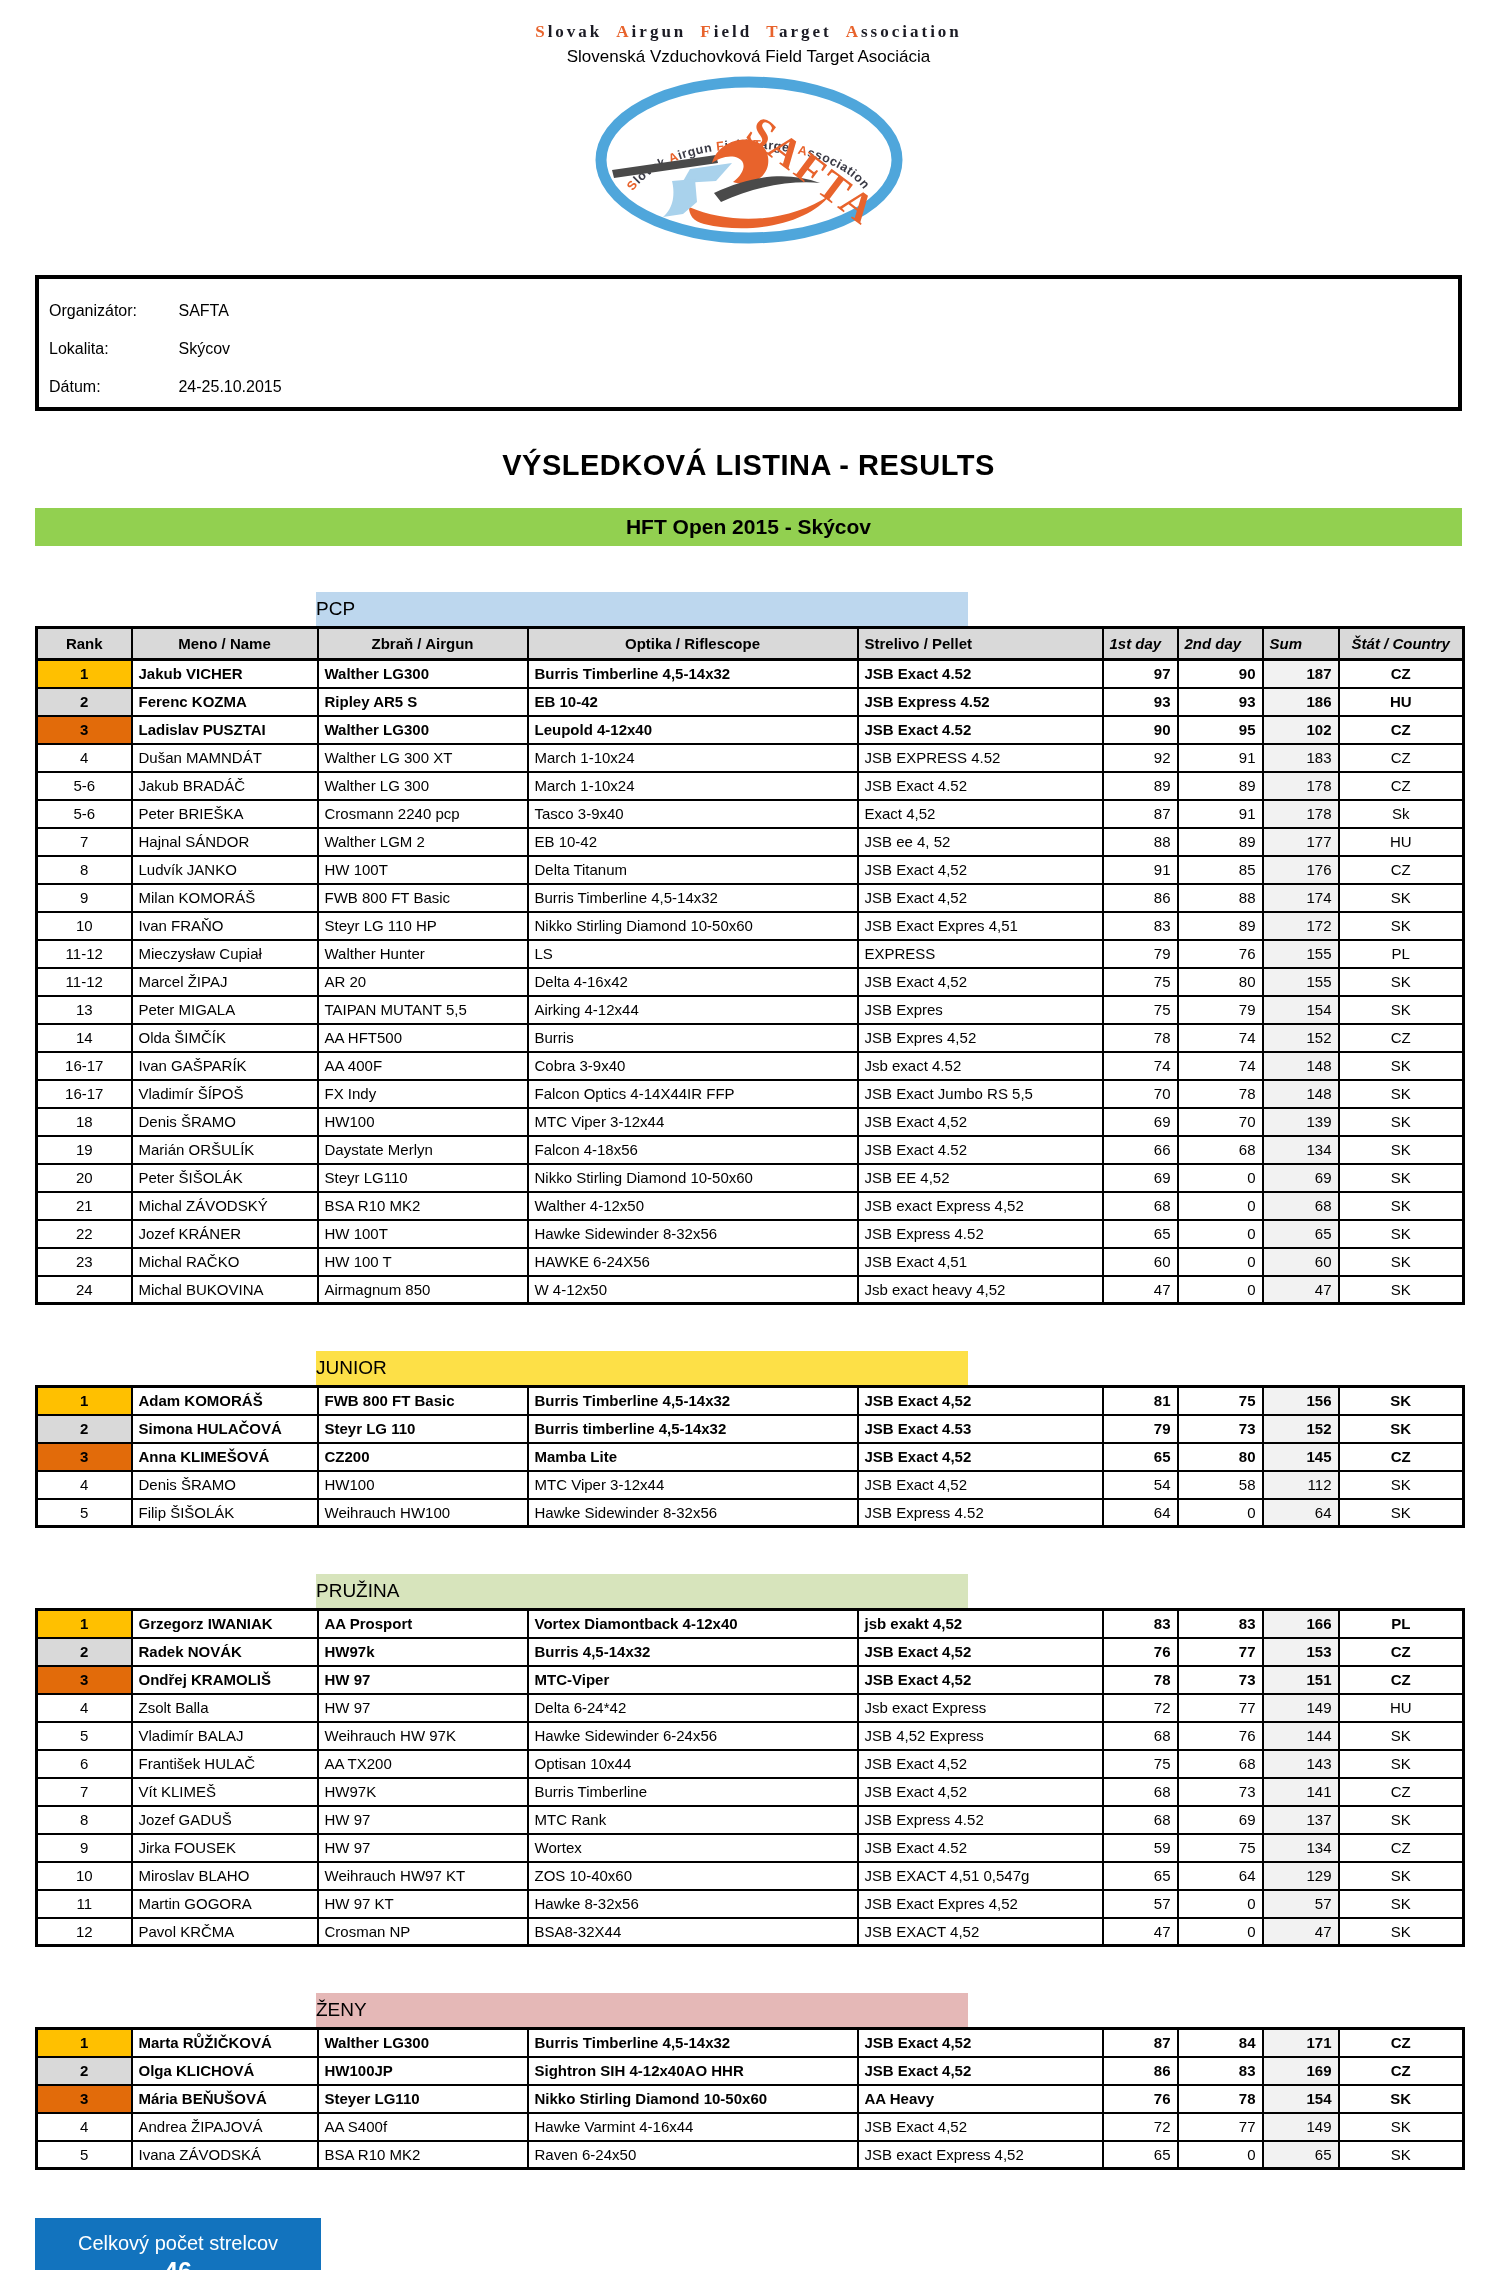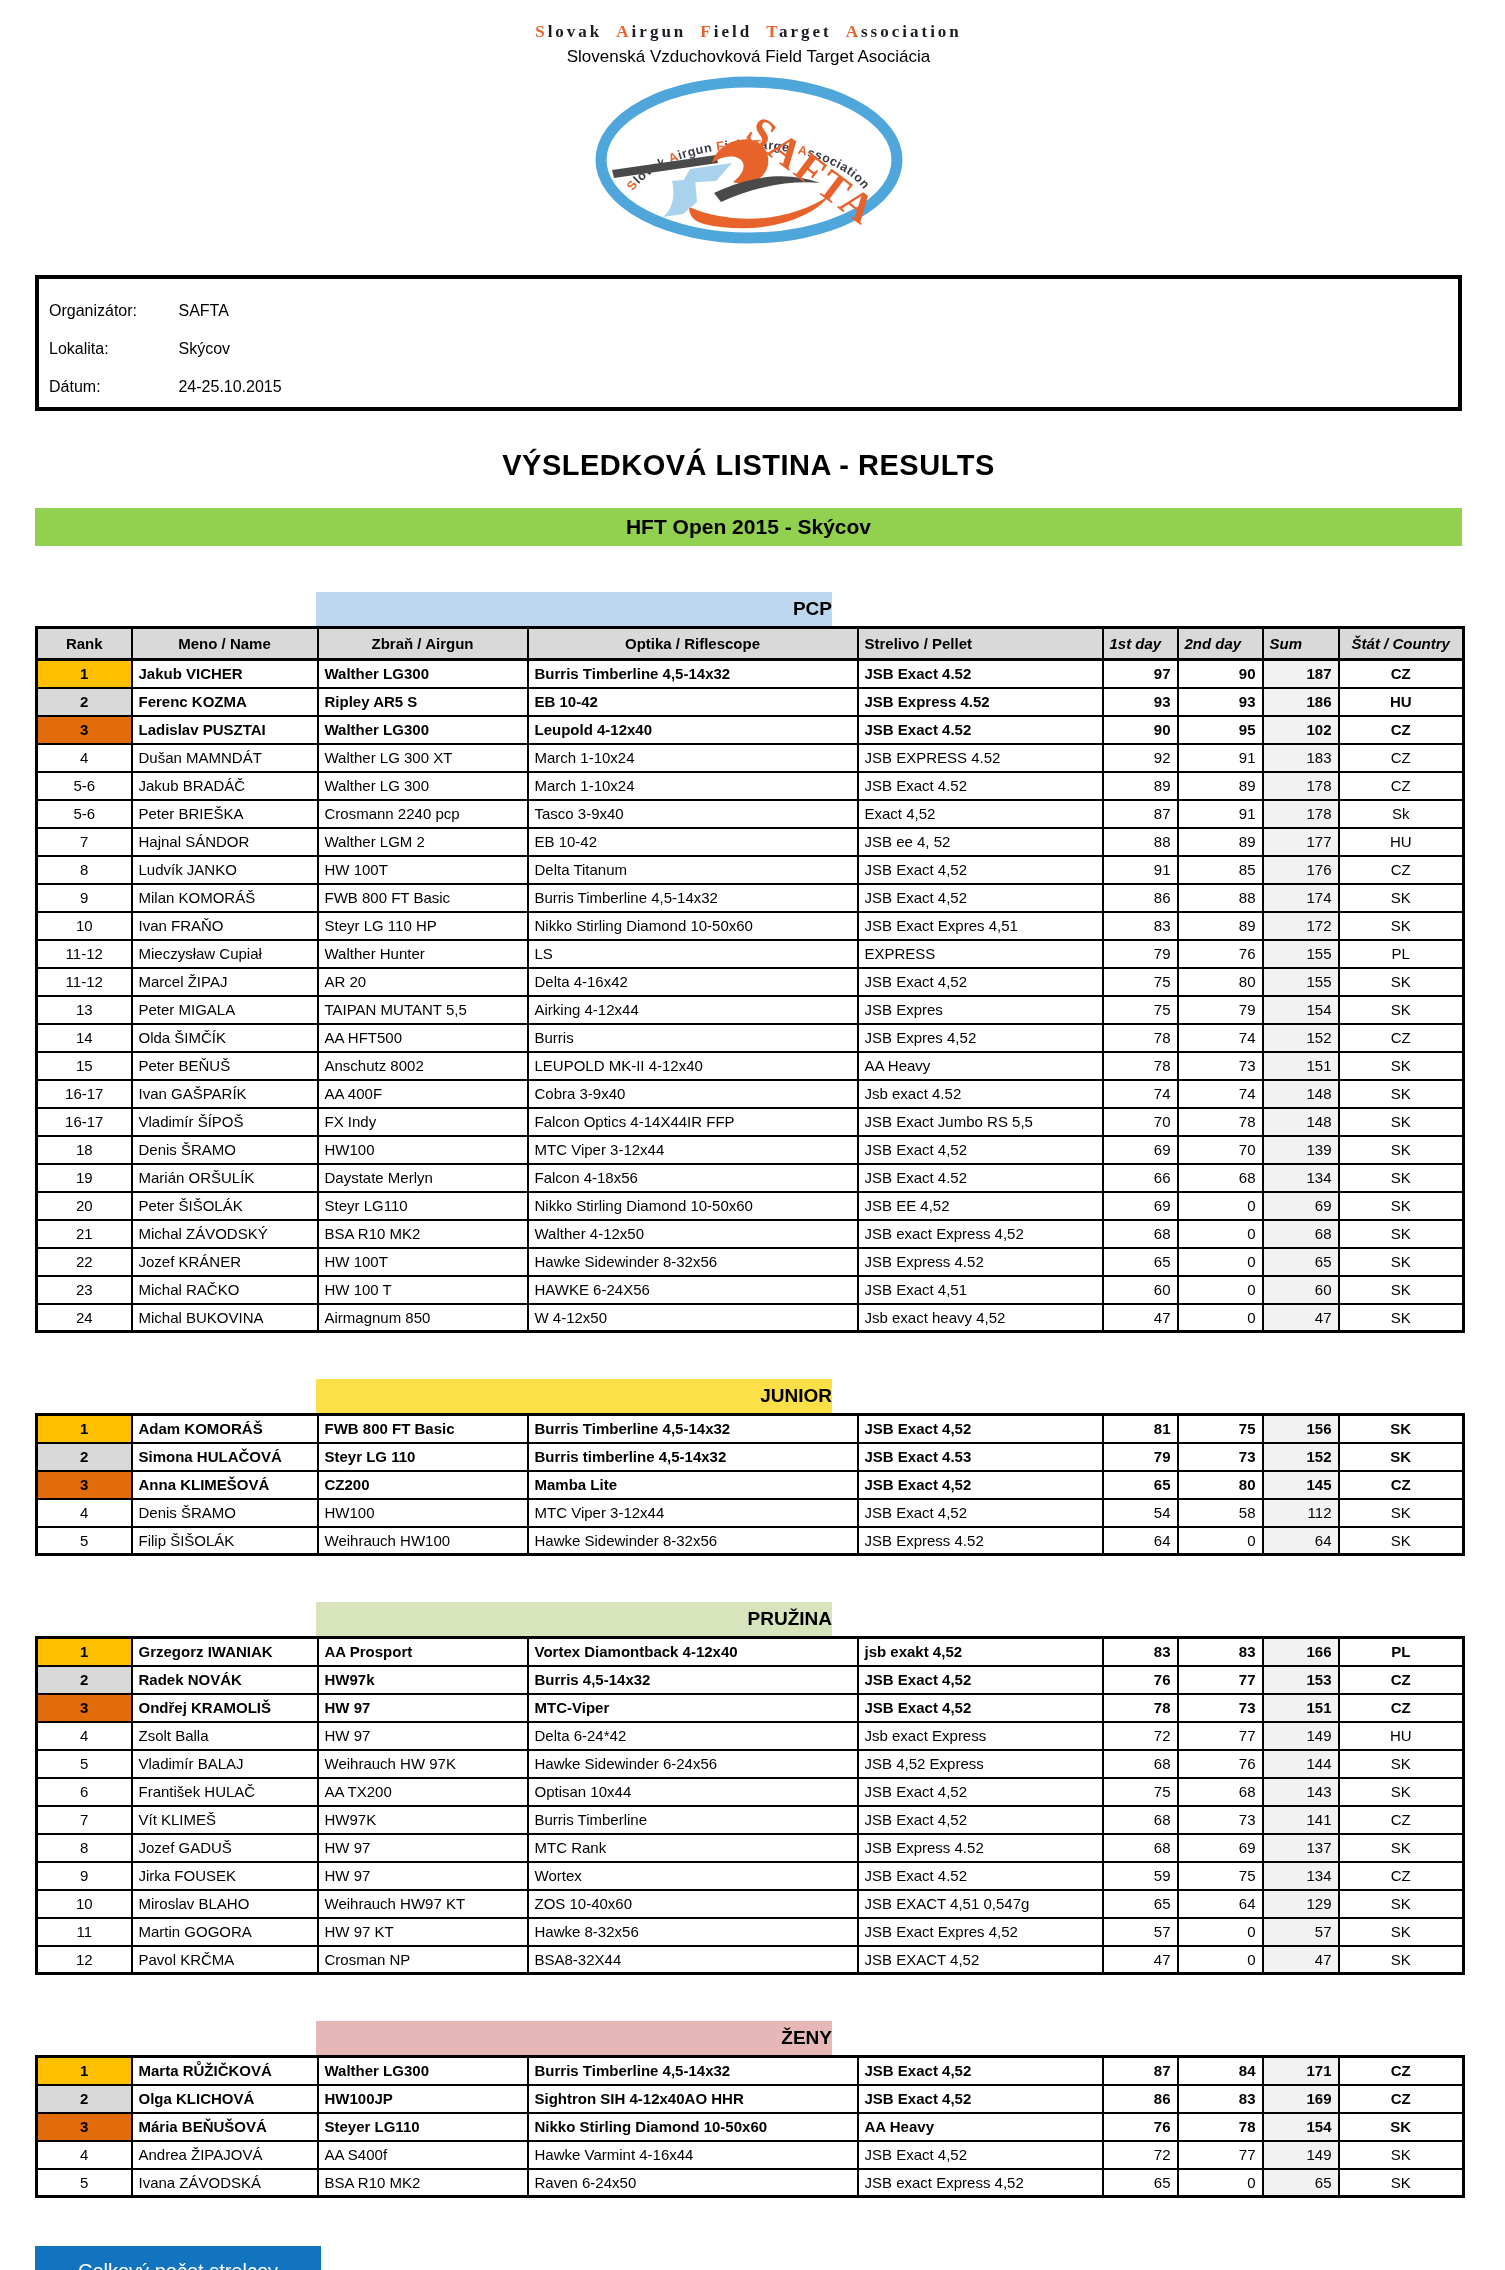--- a/index.html
+++ b/index.html
@@ -33,22 +33,22 @@
   .info-row{line-height:27px;}
   .info-label{display:inline-block;width:125px;margin-top:11px;}
 
   
   .results-title{text-align:center;font-size:29px;font-weight:bold;margin-top:38px;letter-spacing:.5px;}
   .banner{margin-top:26px;height:38px;background:var(--banner-green);display:flex;align-items:center;justify-content:center;font-size:21px;font-weight:bold;}
 
   
   .result-section{margin-top:46px;}
   .result-section + .result-section{margin-top:46px;}
-  .band{width:516px;margin-left:281px;height:34px;display:flex;align-items:center;justify-content:flex-end;
-        font-weight:bold;font-size:19px;}
+  .band{width:652px;margin-left:281px;height:34px;display:flex;align-items:center;justify-content:flex-start;
+        font-weight:normal;font-size:19px;}
   table.results{border-collapse:collapse;table-layout:fixed;width:1427px;border:3px solid #000;padding-left:48px;}
   table.results th,table.results td{border:2px solid #000;height:28px;padding:0 6px;font-size:15px;overflow:hidden;white-space:nowrap;}
   table.results thead th{background:var(--header-grey);font-weight:bold;border-bottom:3px solid #000;height:32px;}
   th.h0,th.h1,th.h2,th.h3{text-align:center;}
   th.h4{text-align:left;}
   th.h5,th.h6,th.h7{text-align:left;font-style:italic;}
   th.h8{text-align:center;font-style:italic;}
   td.c-rank{text-align:center;}
   td.c-name,td.c-airgun,td.c-scope,td.c-pellet{text-align:left;}
   td.c-d1,td.c-d2,td.c-sum{text-align:right;}
@@ -288,31 +288,20 @@
             <tr>
               <td class="c-rank">14</td>
               <td class="c-name">Olda ŠIMČÍK</td>
               <td class="c-airgun">AA HFT500</td>
               <td class="c-scope">Burris</td>
               <td class="c-pellet">JSB Expres 4,52</td>
               <td class="c-d1">78</td>
               <td class="c-d2">74</td>
               <td class="c-sum">152</td>
               <td class="c-country">CZ</td>
-            </tr>
-            <tr>
-              <td class="c-rank">15</td>
-              <td class="c-name">Peter BEŇUŠ</td>
-              <td class="c-airgun">Anschutz 8002</td>
-              <td class="c-scope">LEUPOLD MK-II 4-12x40</td>
-              <td class="c-pellet">AA Heavy</td>
-              <td class="c-d1">78</td>
-              <td class="c-d2">73</td>
-              <td class="c-sum">151</td>
-              <td class="c-country">SK</td>
             </tr>
             <tr>
               <td class="c-rank">16-17</td>
               <td class="c-name">Ivan GAŠPARÍK</td>
               <td class="c-airgun">AA 400F</td>
               <td class="c-scope">Cobra 3-9x40</td>
               <td class="c-pellet">Jsb exact 4.52</td>
               <td class="c-d1">74</td>
               <td class="c-d2">74</td>
               <td class="c-sum">148</td>

